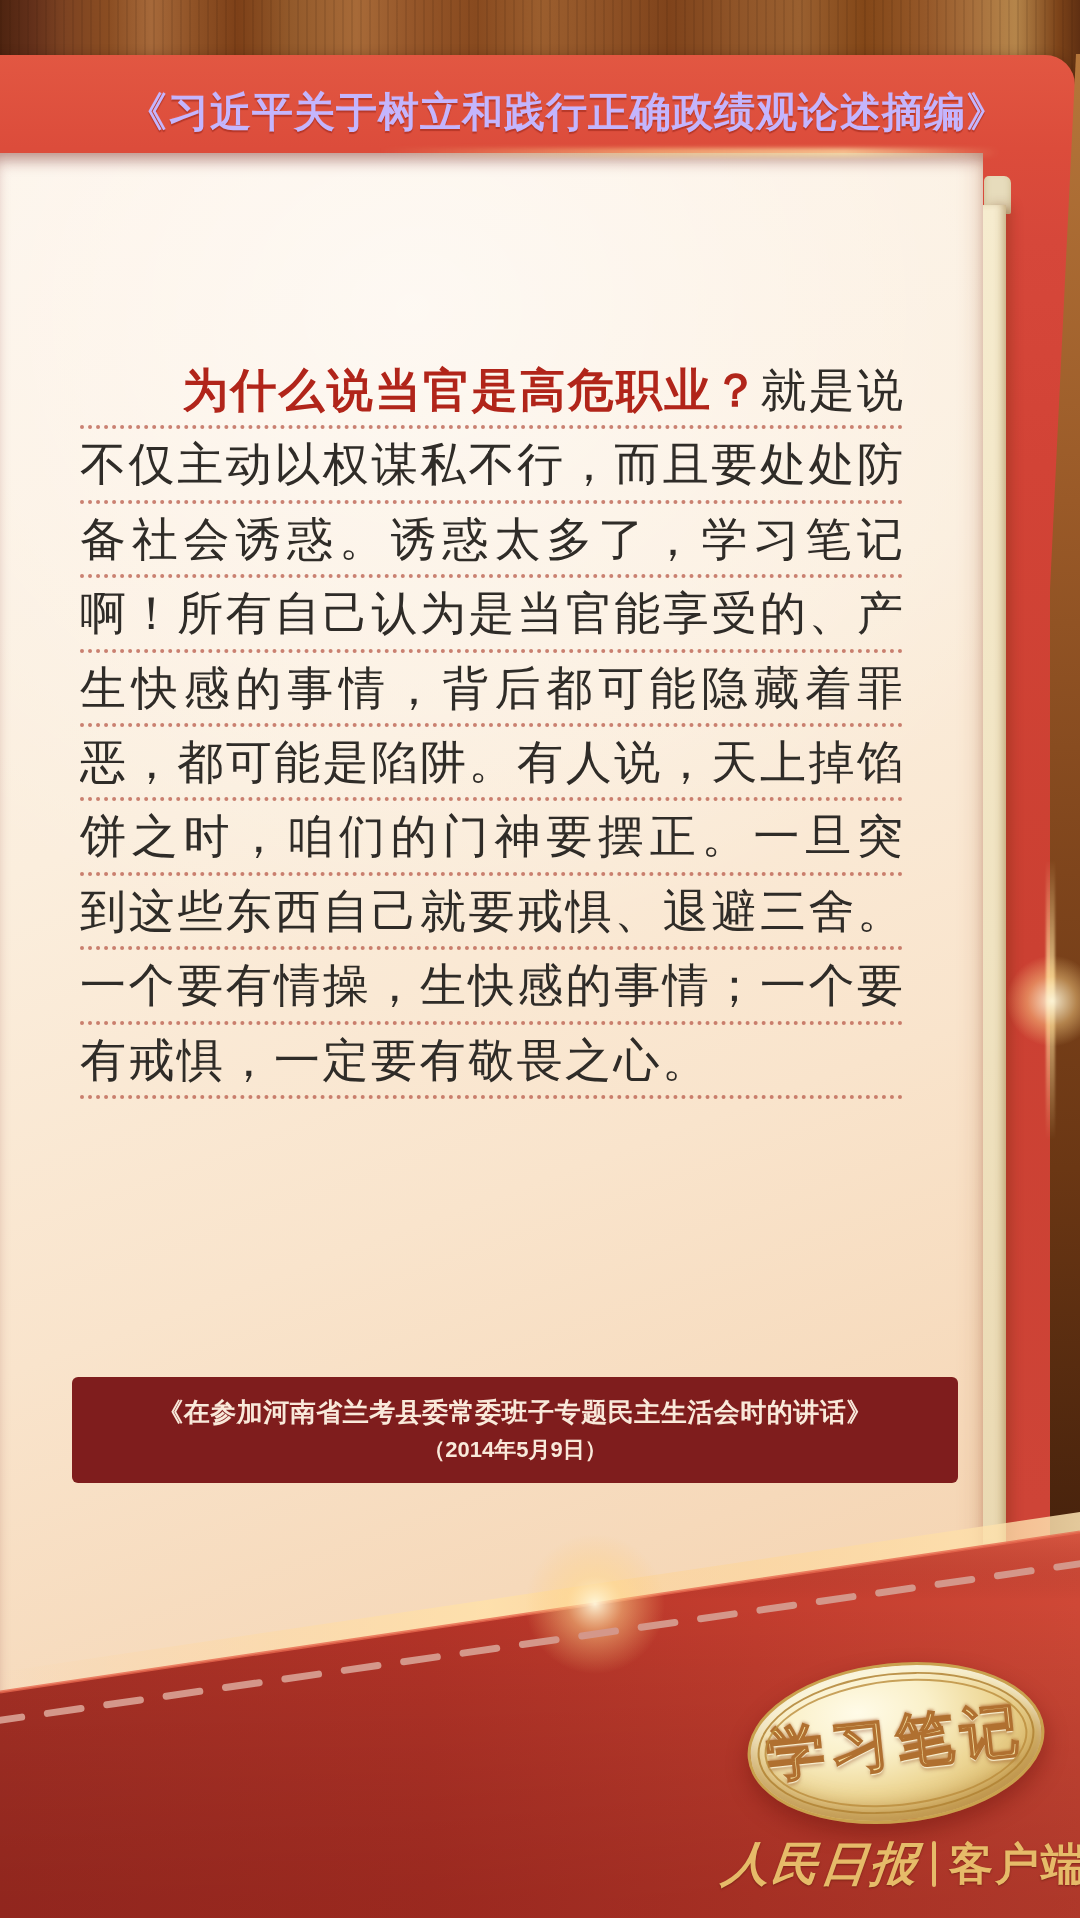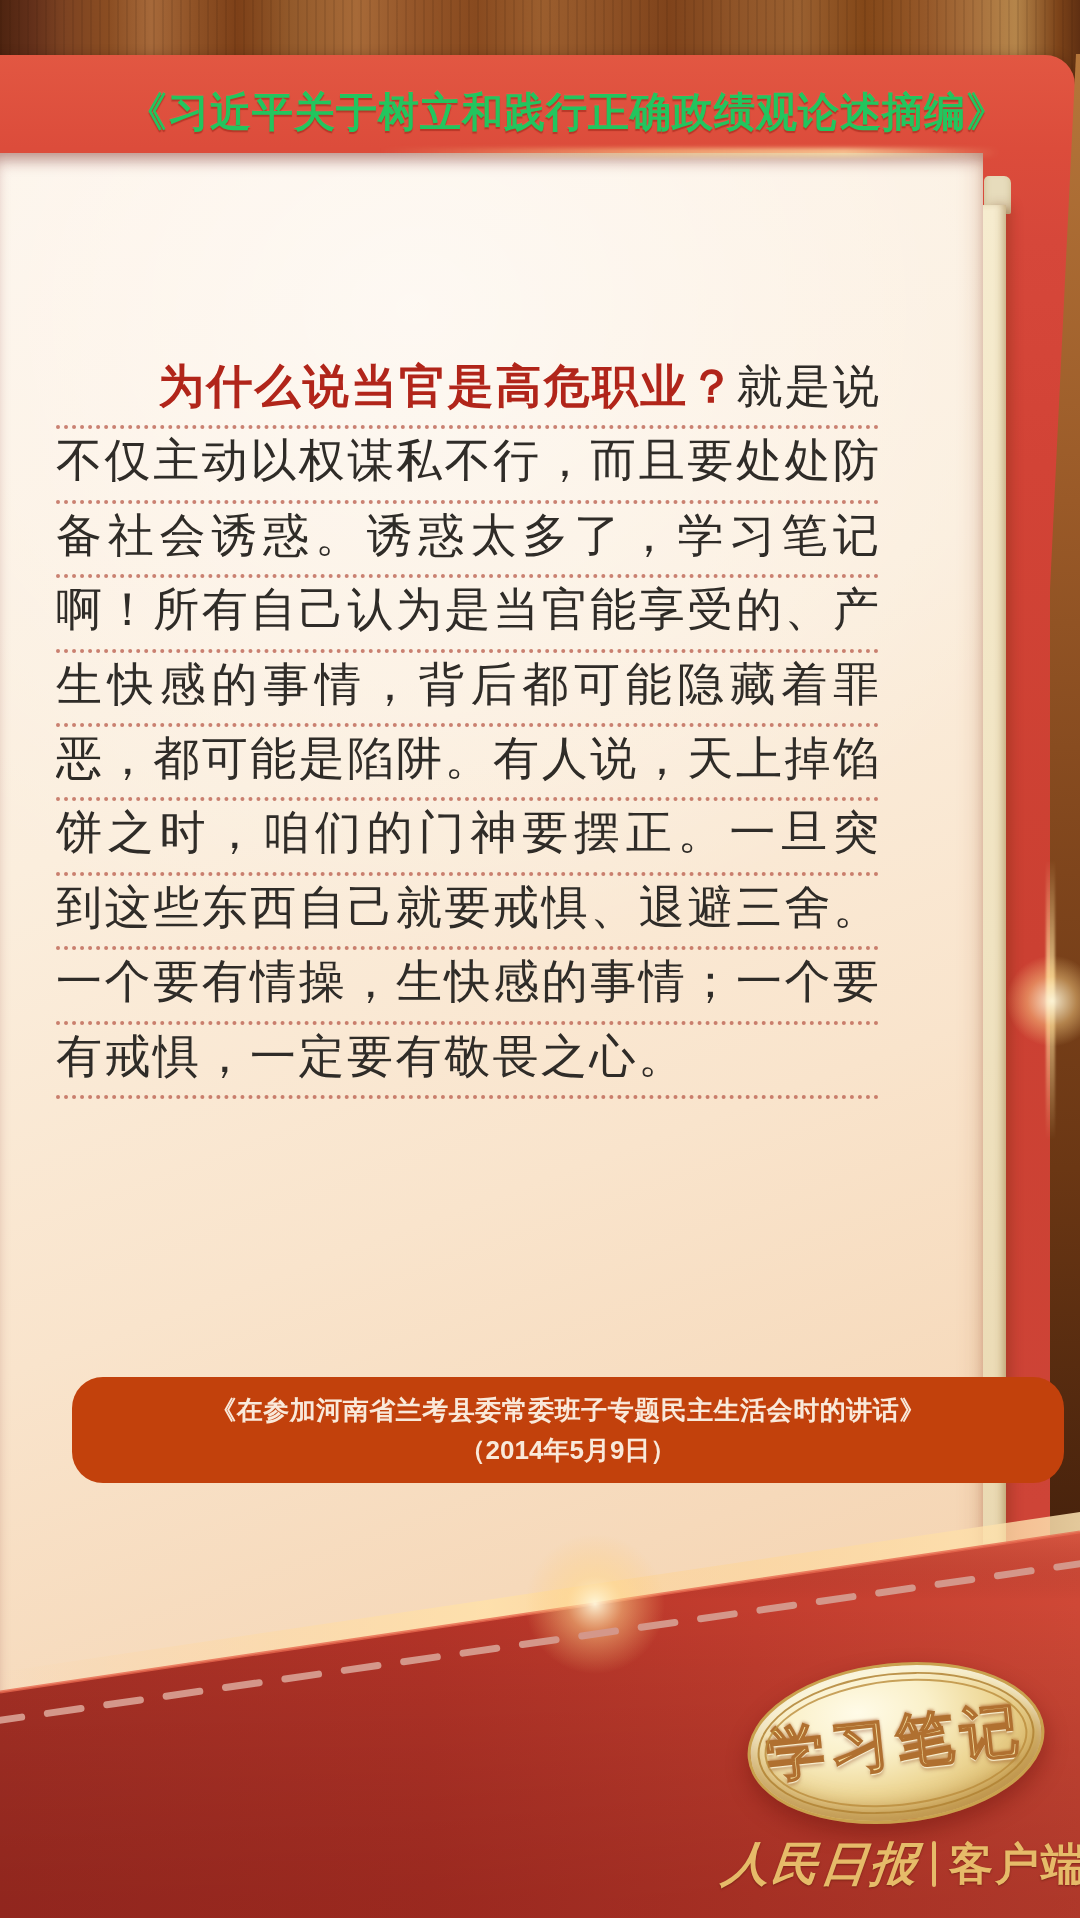--- a/index.html
+++ b/index.html
@@ -18,21 +18,21 @@
     clip-path:polygon(26px 0,30px 0,30px 100%,0 100%,0 36%);
     background:linear-gradient(180deg,#b5763a 0%,#9a5a28 30%,#7f451c 55%,#6b3714 75%,#47220c 100%);}
 
   
   .folder{position:absolute;left:-30px;top:55px;width:1105px;height:1863px;
     border-radius:0 30px 0 0;
     background:linear-gradient(180deg,#e25742 0%,#dc4c3b 5%,#d6473a 10%,#d24336 22%,
       #cb4032 48%,#ce4437 78%,#c94233 100%);
     box-shadow:0 4px 14px rgba(40,10,0,.45);}
   .folder-title{position:absolute;top:85px;right:72px;width:940px;text-align:right;
-    font-size:41px;font-weight:bold;letter-spacing:1px;color:#22c55e;
+    font-size:41px;font-weight:bold;letter-spacing:1px;color:#c4b5fd;
     text-shadow:0 2px 1px rgba(120,18,8,.38),0 -1px 0 rgba(255,130,110,.18);}
 
   
   .page2-tab{position:absolute;left:984px;top:176px;width:27px;height:38px;
     background:#e7dcbc;border-radius:5px 7px 2px 2px;
     box-shadow:inset 0 -5px 7px rgba(150,120,60,.35);}
   .page2-edge{position:absolute;left:983px;top:205px;width:23px;height:1340px;
     background:linear-gradient(180deg,#f6eccf 0%,#f0e3c1 55%,#ead9b2 100%);
     box-shadow:inset -7px 0 9px -4px rgba(140,100,40,.5),6px 0 12px rgba(100,40,10,.28);}
   .paper{position:absolute;left:0;top:153px;width:983px;height:1552px;
@@ -44,36 +44,36 @@
   .glint-top{position:absolute;left:380px;top:148px;width:620px;height:9px;
     background:linear-gradient(90deg,rgba(255,210,130,0),rgba(255,220,150,.55) 45%,rgba(255,230,170,.75) 75%,rgba(255,210,130,0));
     filter:blur(2px);}
   .gild-edge{position:absolute;left:1046px;top:860px;width:9px;height:280px;
     background:linear-gradient(180deg,rgba(255,220,150,0),rgba(255,226,160,.85) 45%,rgba(255,210,130,0));
     filter:blur(1px);}
   .gild-flare{position:absolute;left:1006px;top:955px;width:92px;height:92px;border-radius:50%;
     background:radial-gradient(circle,rgba(255,248,220,.9) 0%,rgba(255,215,140,.45) 38%,rgba(255,200,120,0) 70%);}
 
   
-  .note{position:absolute;left:56px;top:355px;width:823px;
-    font-family:Liberation Mono, monospace;color:#2f2c28;}
+  .note{position:absolute;left:80px;top:355px;width:823px;
+    font-family:Liberation Sans, sans-serif;color:#2f2c28;}
   .row{height:70.4px;line-height:70.4px;font-size:46px;white-space:nowrap;
     border-bottom:4px dotted rgba(187,96,80,.78);
     text-align:justify;text-align-last:justify;text-justify:inter-character;overflow:hidden;}
   .row .indent{display:inline-block;width:100px;}
   .row .red{color:#b1251a;font-weight:bold;}
   .row.last{text-align-last:left;letter-spacing:2.5px;}
 
   
-  .citation{position:absolute;left:72px;top:1377px;width:992px;height:106px;
-    border-radius:31px;background:#c2410c;
+  .citation{position:absolute;left:72px;top:1377px;width:886px;height:106px;
+    border-radius:6px;background:#7f1d1d;
     display:flex;flex-direction:column;align-items:center;justify-content:center;gap:5px;
     color:#f9e9da;}
   .citation .l1{font-size:26px;font-weight:600;letter-spacing:.5px;}
-  .citation .l2{font-size:26px;font-weight:600;}
+  .citation .l2{font-size:22px;font-weight:600;}
 
   
   .ribbon-svg{position:absolute;inset:0;pointer-events:none;}
 
   
   .badge{position:absolute;left:747px;top:1663px;width:292px;height:154px;border-radius:50%;
     transform:rotate(-6deg);
     background:radial-gradient(ellipse at 38% 28%,#fffbe8 0%,#faf0c9 28%,#eed898 52%,#dfc074 72%,#cda354 90%,#bb8c40 100%);
     border:3px solid #c9a14e;
     box-shadow:0 10px 22px rgba(90,10,5,.38),inset 0 -12px 20px rgba(160,110,40,.55),inset 0 6px 10px rgba(255,255,240,.85);

